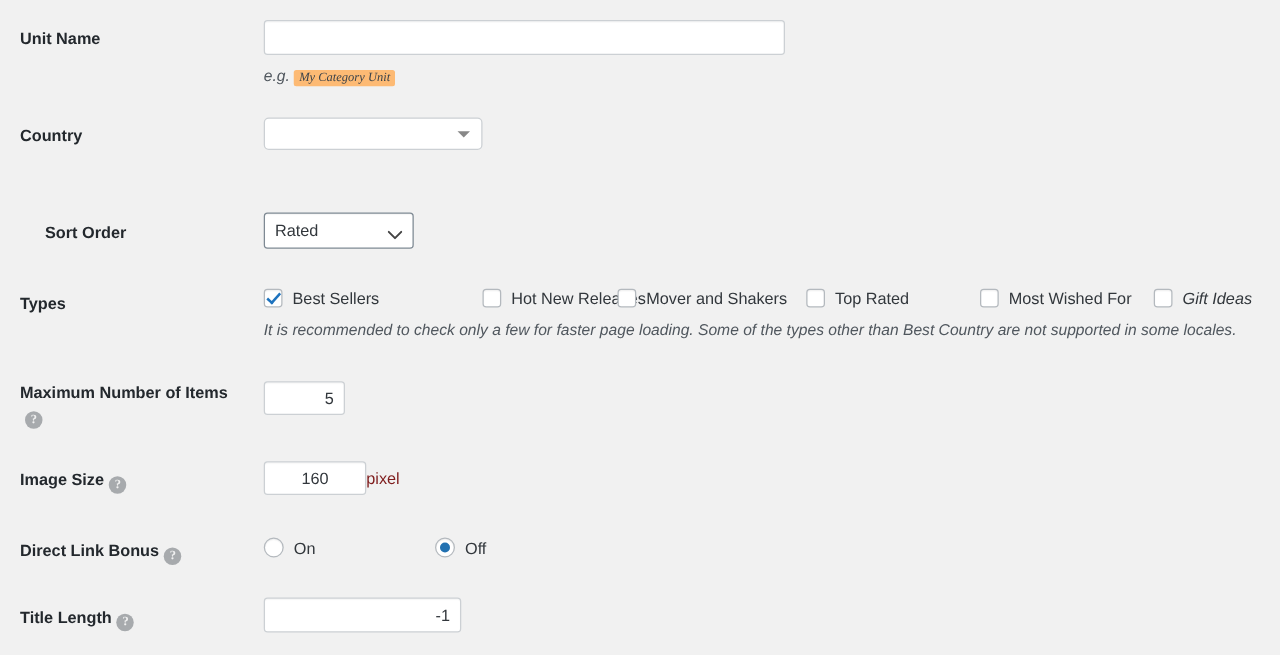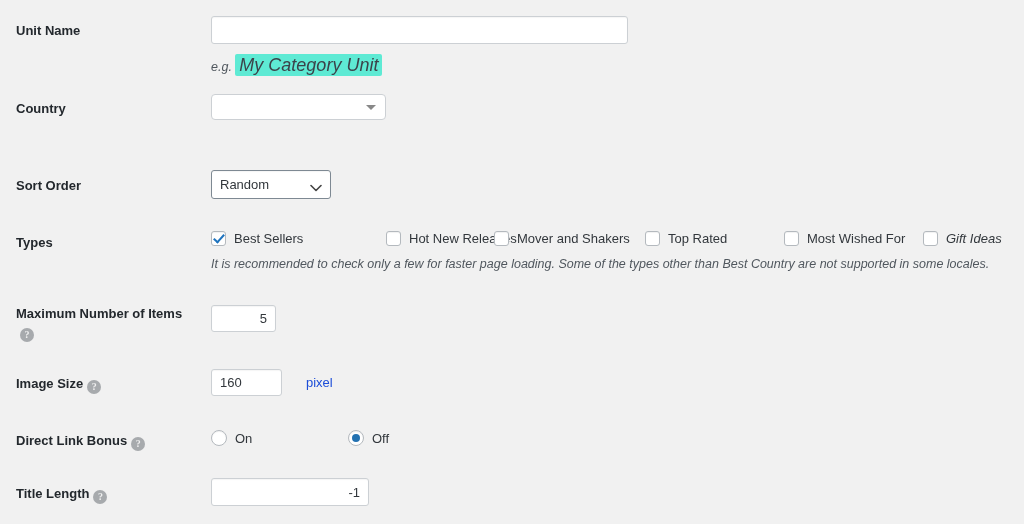--- a/index.html
+++ b/index.html
@@ -40,46 +40,46 @@
     background: #fff;
     border: 1px solid #ccd0d4;
     border-radius: 3px;
     box-shadow: 0 1px 1px rgba(0,0,0,0.04) inset;
     box-sizing: border-box;
     padding: 3px 8px;
     outline: none;
   }
   .input-unitname { width: 417px; height: 28px; }
   .input-number-small { width: 65px; height: 27px; text-align: right; padding-right: 14px;}
-  .input-imagesize { width: 71px; height: 27px; text-align: left; padding-right: 14px;}
+  .input-imagesize { width: 82px; height: 27px; text-align: center; padding-right: 14px;}
   .input-titlelength { width: 158px; height: 28px; text-align: right; padding-right: 12px;}
 
   .unit-after {
     font-size: 13px;
-    color: #1d4ed8;
-    margin-left: 24px;
+    color: #7f1d1d;
+    margin-left: 0;
     vertical-align: middle;
   }
 
   
   .desc {
     font-style: italic;
     font-size: 12.5px;
     color: #50575e;
     line-height: 1.4;
   }
   .desc a {
     color: #2271b1;
     text-decoration: underline;
   }
   code.sample {
-    font-family: Liberation Sans, sans-serif;
+    font-family: Liberation Serif, serif;
     font-style: italic;
-    font-size: 18px;
-    background: #5eead4;
+    font-size: 10px;
+    background: #fdba74;
     color: #3c434a;
     padding: 1px 4px;
     border-radius: 2px;
   }
 
   
   .country-select {
     width: 175px;
     height: 26px;
     background: #fff;
@@ -239,26 +239,26 @@
     </div>
     <div class="field-cell" style="top:94px;">
       <div class="country-select">
         <span style="padding-left:7px;line-height:24px;display:block;font-size:13px;"></span>
         <span class="caret"></span>
       </div>
     </div>
   </div>
 
   <div class="form-row">
-    <div class="label-cell" style="top:177px;">
+    <div class="label-cell" style="top:177px;margin-left:20px;">
       <span>Sort Order</span>
     </div>
     <div class="field-cell" style="top:170px;">
       <div class="sort-select">
-        <span>Random</span>
+        <span>Rated</span>
         <span class="chev">
           <svg width="12" height="8" viewBox="0 0 12 8" aria-hidden="true">
             <path d="M1 1.5 L6 6.5 L11 1.5" stroke="#444" stroke-width="1.6" fill="none" stroke-linecap="round" stroke-linejoin="round"></path>
           </svg>
         </span>
       </div>
     </div>
   </div>
 
   <div class="form-row">

